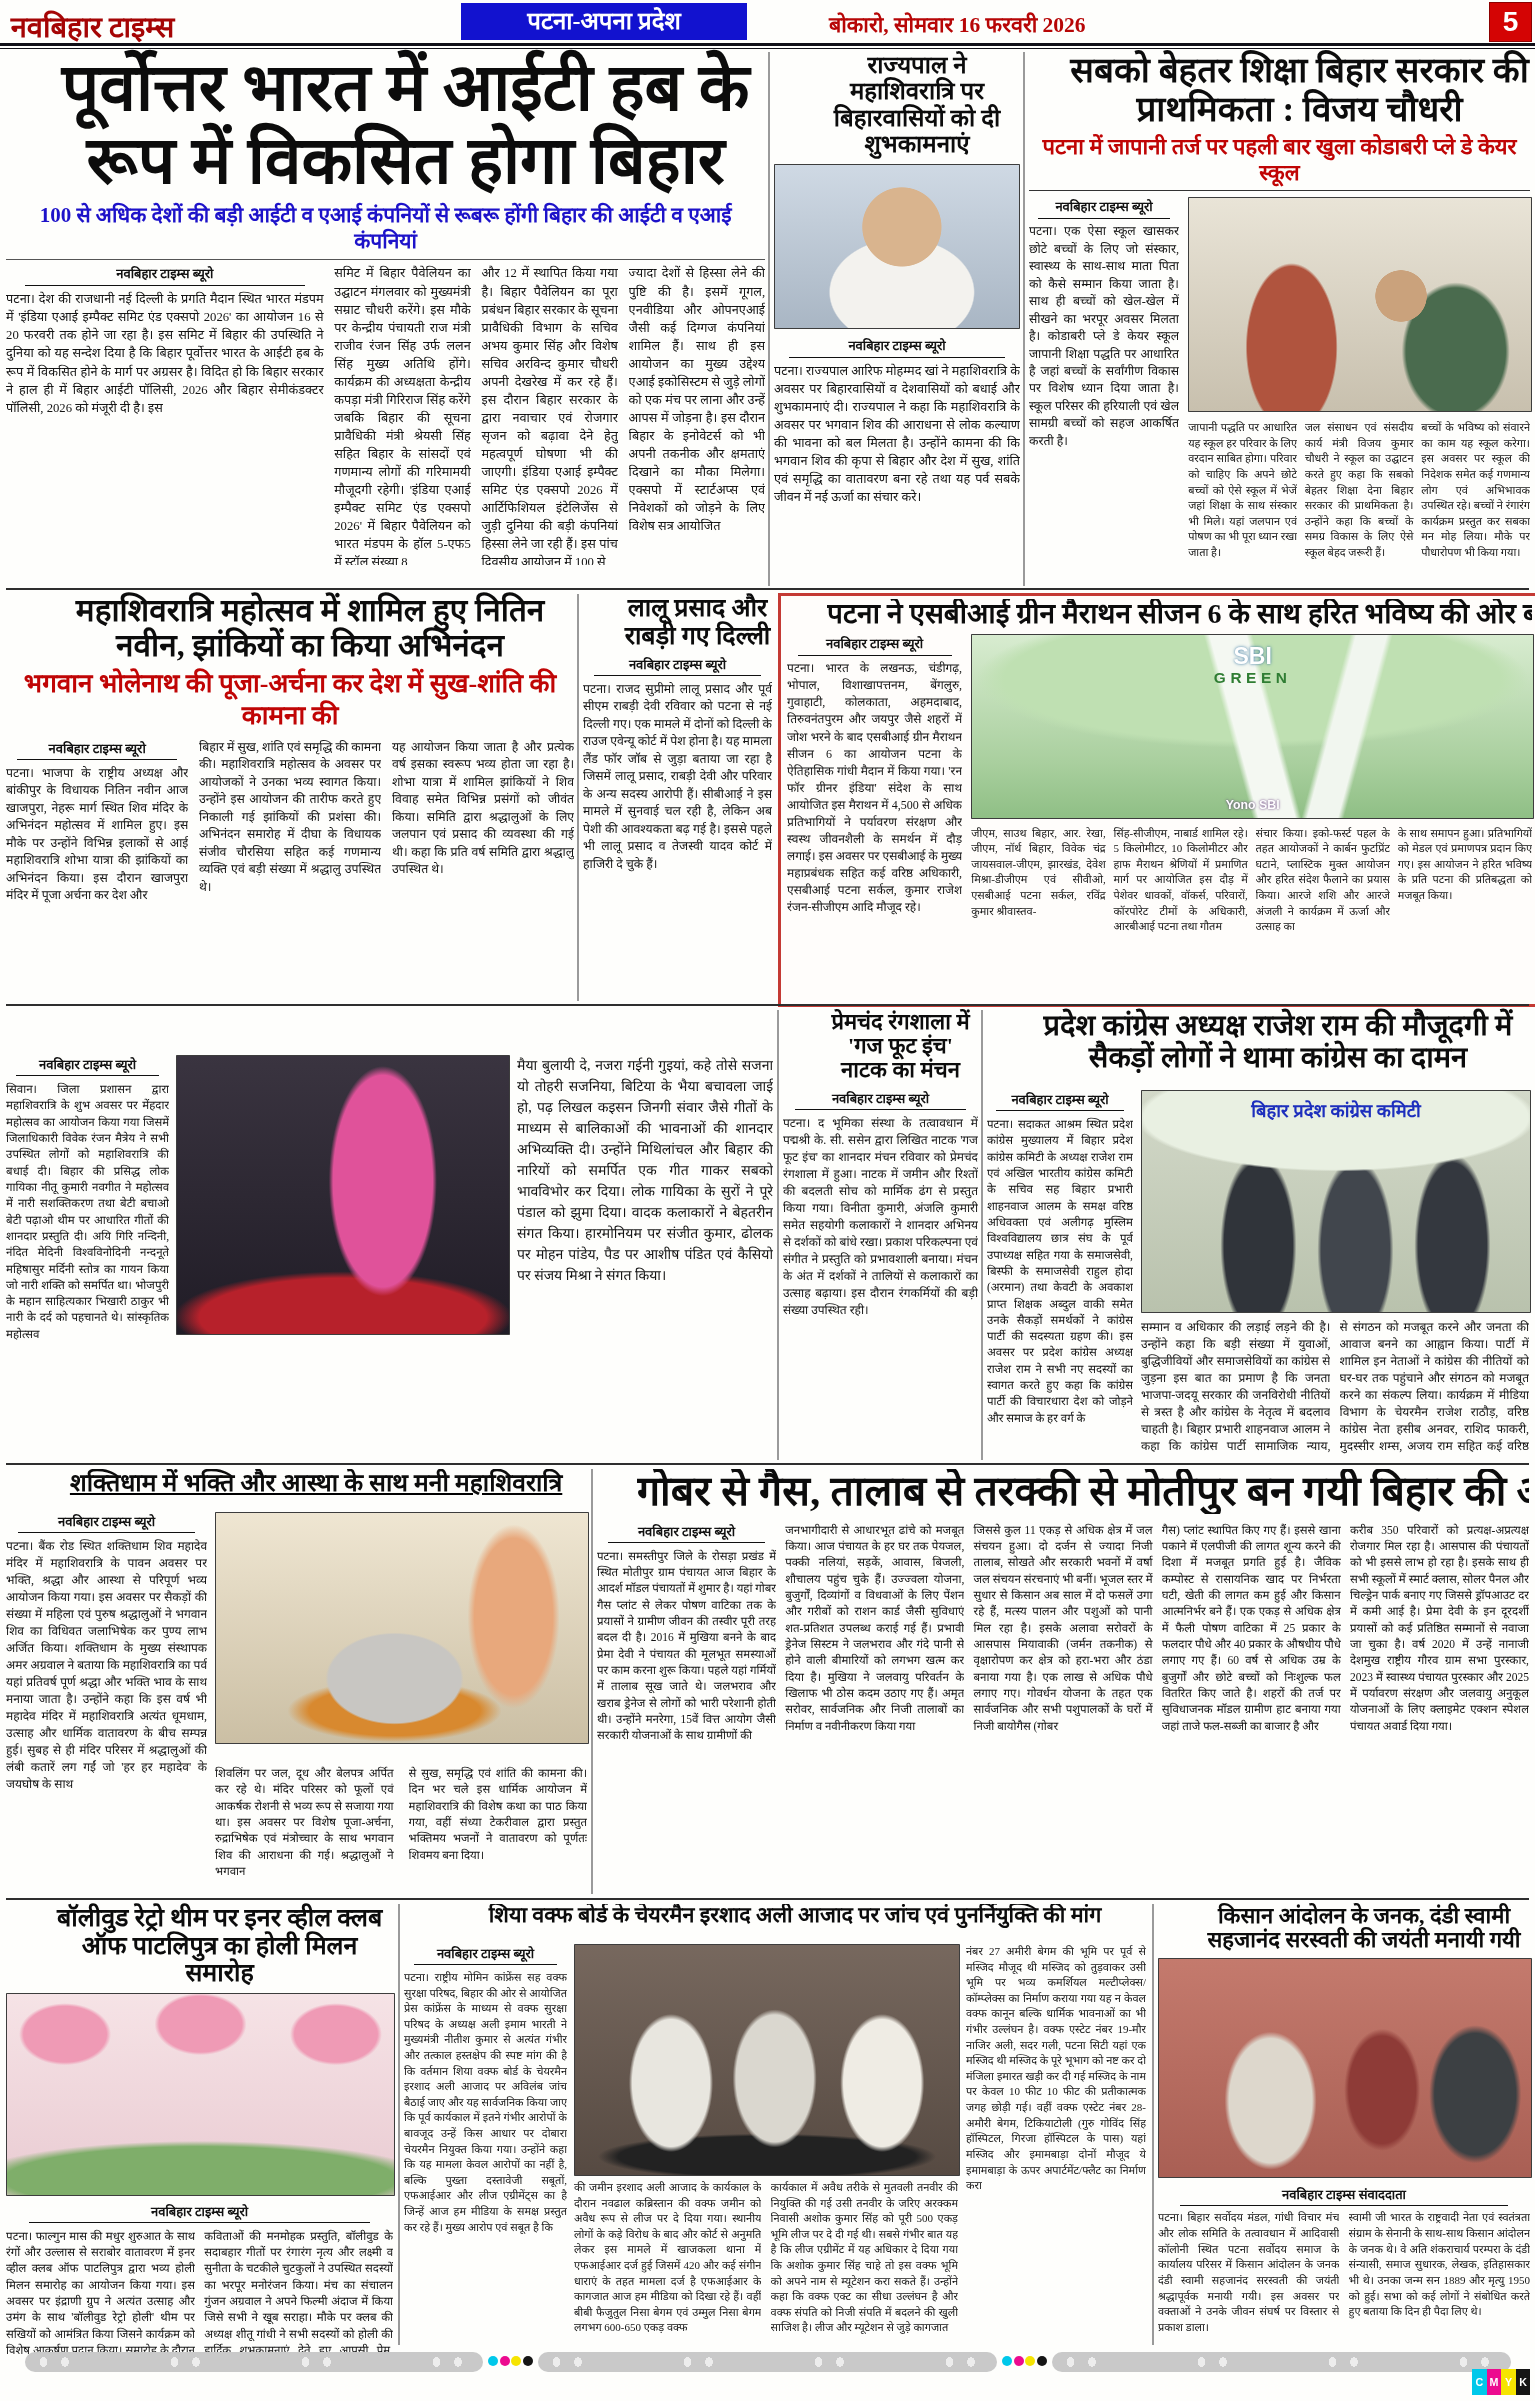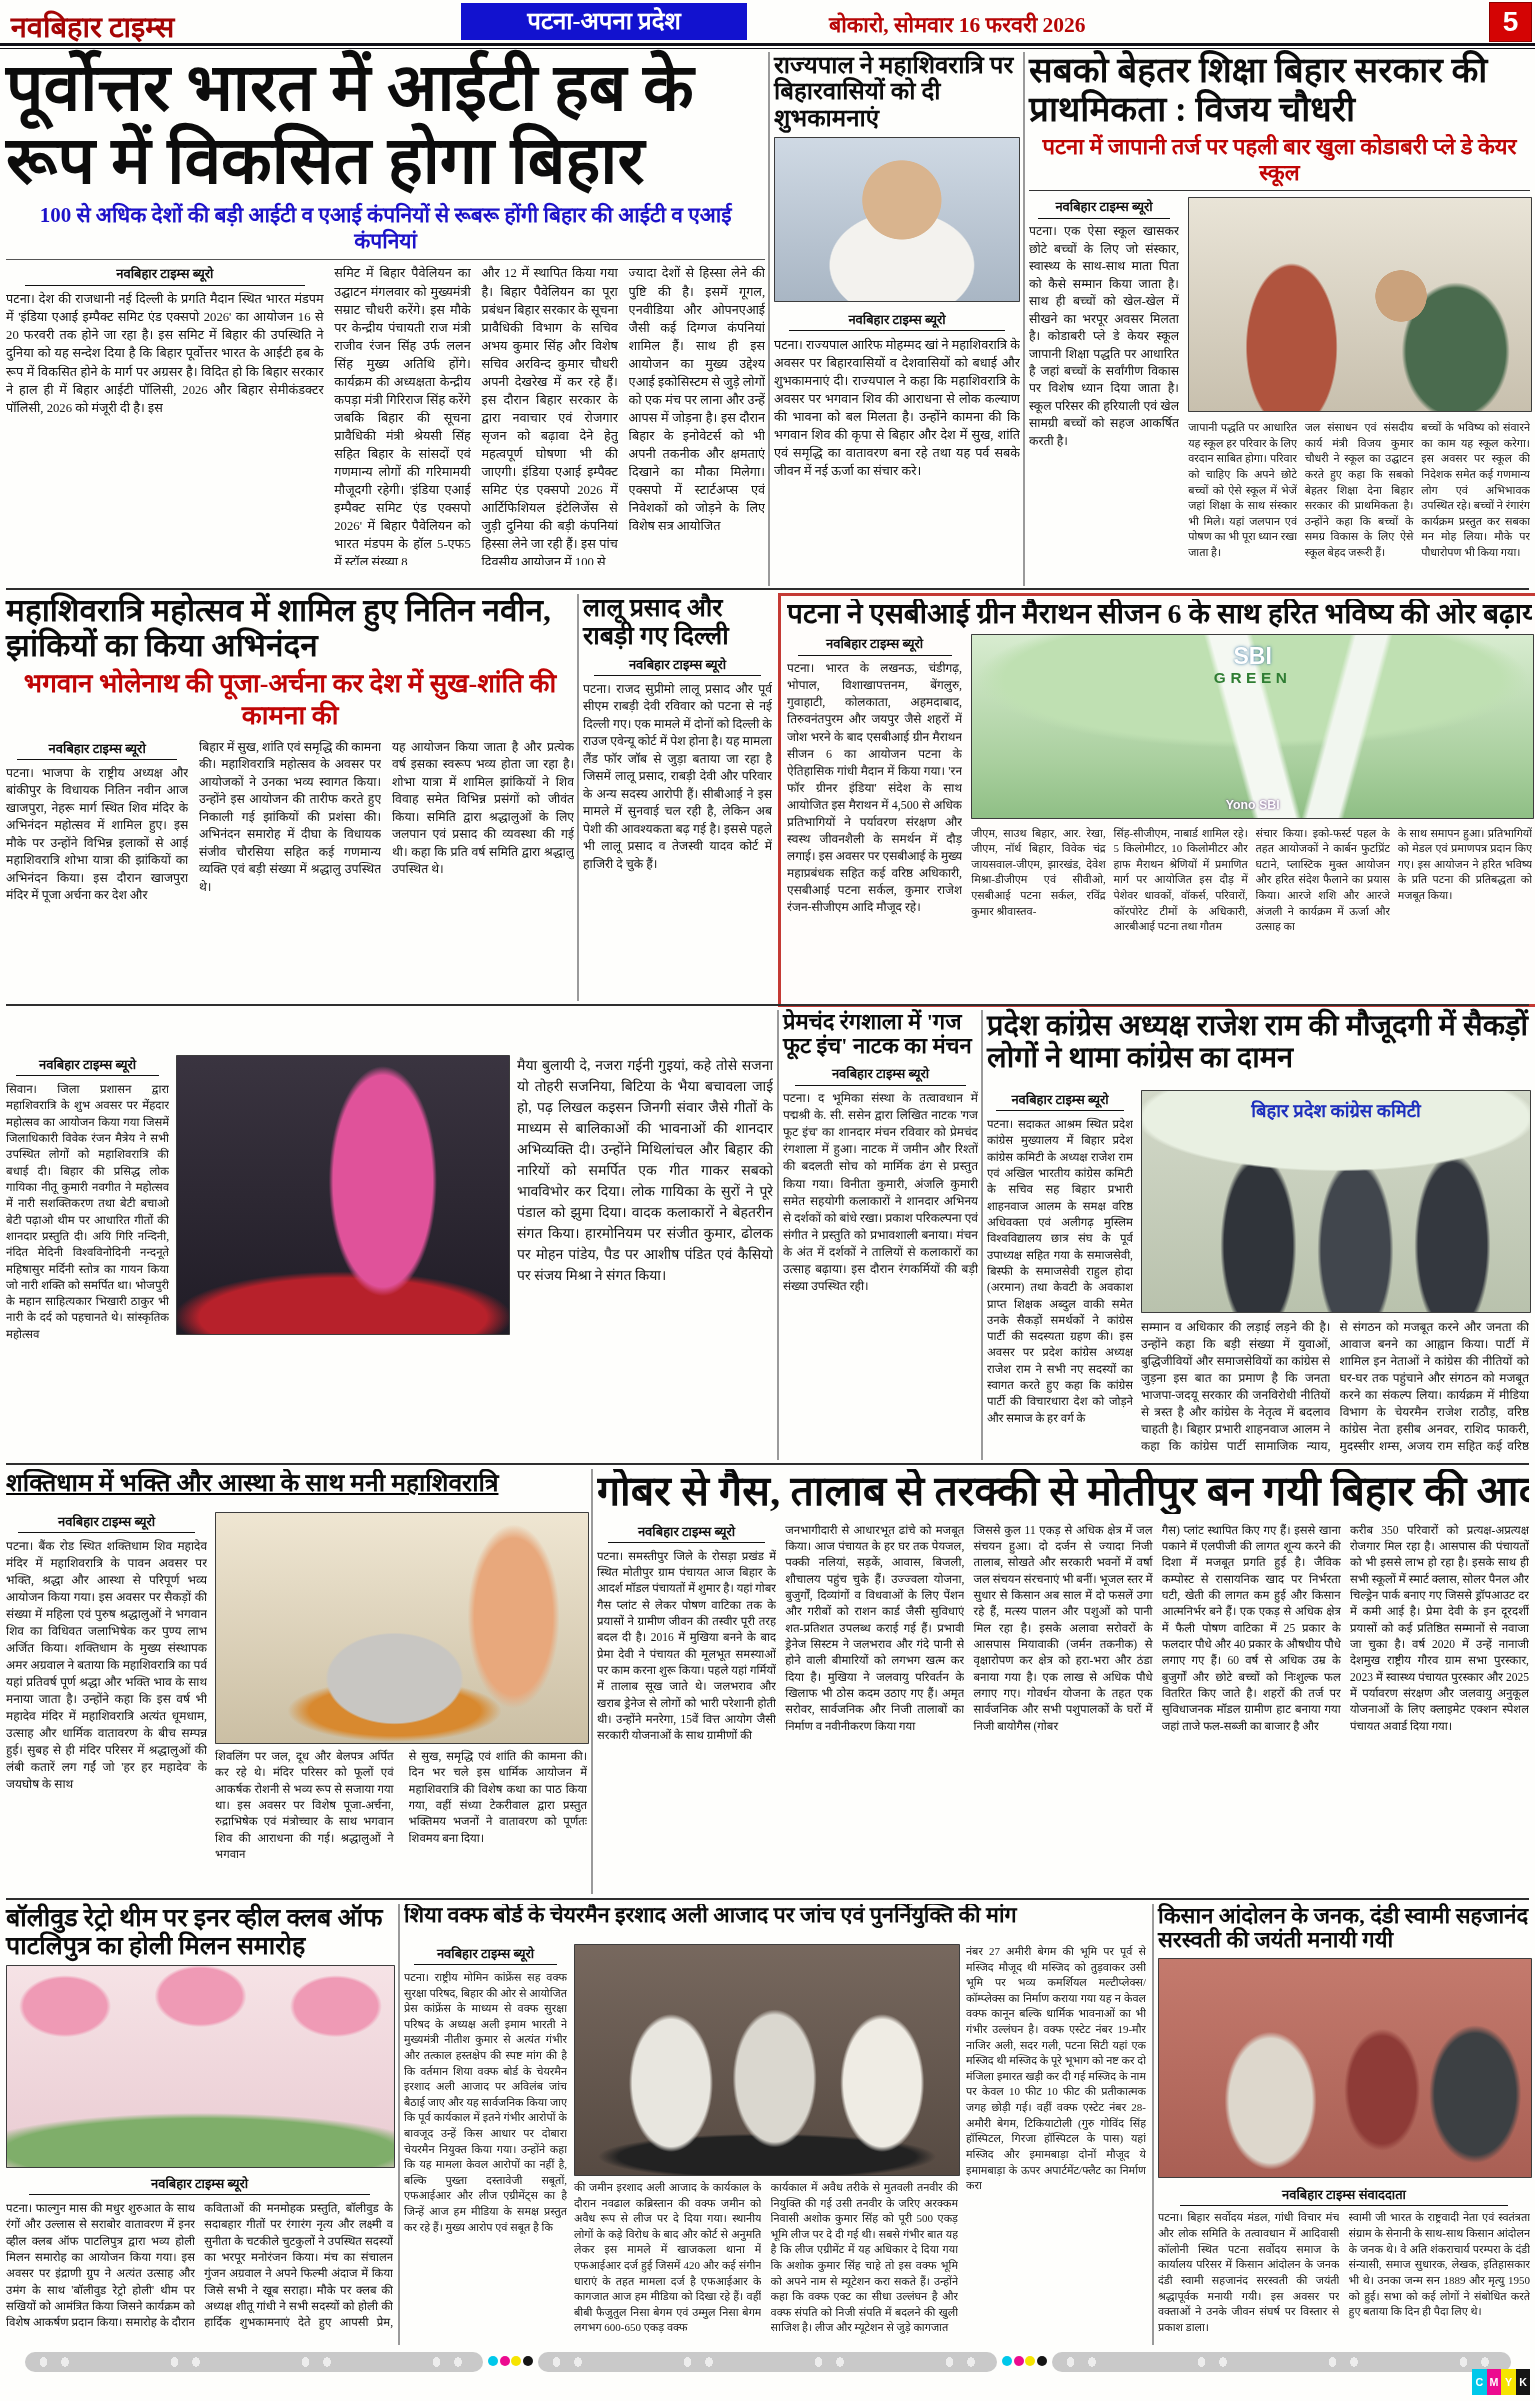--- a/index.html
+++ b/index.html
@@ -1,19 +1,19 @@
 <!DOCTYPE html>
 <html style="font-size:12.3px"><head>
 <meta charset="utf-8">
 <style>
   html,body{margin:0;padding:0;background:#ffffff;}
   #page{position:relative;width:1535px;height:2401px;background:#fefefc;overflow:hidden;
         font-family:"Liberation Serif",serif;}
   .article{position:absolute;}
-  .hl{font-family:"Liberation Serif",serif;font-weight:700;text-align:left;line-height:1.1;color:#0c0c0c;}
+  .hl{font-family:"Liberation Serif",serif;font-weight:700;text-align:center;line-height:1.1;color:#0c0c0c;margin-left:40px;}
   .sub{font-weight:700;text-align:center;line-height:1.22;font-family:"Liberation Serif",serif;}
   .blue{color:#1d12c9}
   .red{color:#c00505}
   .byline{font-weight:700;text-align:center;font-size:13px;color:#111;border-bottom:1.5px solid #111;
           padding-bottom:2.3px;margin:0 auto 4.6px auto;max-width:88%;font-family:"Liberation Serif",serif;}
   .bt{font-size:12.7px;line-height:1.42;text-align:justify;color:#141414;overflow:hidden;
       font-family:"Liberation Serif",serif;}
   .cols{display:flex;gap:10.7px;overflow:hidden;}
   .col{flex:1 1 0;overflow:hidden;}
   .vr{position:absolute;width:1.5px;background:#9a9a9a;}
@@ -224,21 +224,21 @@
 
   <div class="hrule" style="left:6.1px;top:1463px;width:1523px;"></div>
 
   <section class="article" style="left:6.1px;top:1469px;width:580px;height:424px;text-decoration:underline;">
     <div class="hl" style="font-size:24.6px;white-space:nowrap;overflow:hidden;">शक्तिधाम में भक्ति और आस्था के साथ मनी महाशिवरात्रि</div>
     <div style="position:absolute;left:0;top:43px;width:201px;">
       <div class="byline">नवबिहार टाइम्स ब्यूरो</div>
       <div class="bt" style="font-size:12px;height:345px;">पटना। बैंक रोड स्थित शक्तिधाम शिव महादेव मंदिर में महाशिवरात्रि के पावन अवसर पर भक्ति, श्रद्धा और आस्था से परिपूर्ण भव्य आयोजन किया गया। इस अवसर पर सैकड़ों की संख्या में महिला एवं पुरुष श्रद्धालुओं ने भगवान शिव का विधिवत जलाभिषेक कर पुण्य लाभ अर्जित किया। शक्तिधाम के मुख्य संस्थापक अमर अग्रवाल ने बताया कि महाशिवरात्रि का पर्व यहां प्रतिवर्ष पूर्ण श्रद्धा और भक्ति भाव के साथ मनाया जाता है। उन्होंने कहा कि इस वर्ष भी महादेव मंदिर में महाशिवरात्रि अत्यंत धूमधाम, उत्साह और धार्मिक वातावरण के बीच सम्पन्न हुई। सुबह से ही मंदिर परिसर में श्रद्धालुओं की लंबी कतारें लग गईं जो 'हर हर महादेव' के जयघोष के साथ</div>
     </div>
     <div class="photo ph-temple" style="position:absolute;left:209px;top:43px;width:372px;height:230px;"></div>
-    <div class="cols" style="position:absolute;left:209px;top:279px;width:372px;height:143px;gap:15px;">
+    <div class="cols" style="position:absolute;left:209px;top:296px;width:372px;height:143px;gap:15px;">
       <div class="col bt" style="font-size:11.5px;">शिवलिंग पर जल, दूध और बेलपत्र अर्पित कर रहे थे। मंदिर परिसर को फूलों एवं आकर्षक रोशनी से भव्य रूप से सजाया गया था। इस अवसर पर विशेष पूजा-अर्चना, रुद्राभिषेक एवं मंत्रोच्चार के साथ भगवान शिव की आराधना की गई। श्रद्धालुओं ने भगवान</div>
       <div class="col bt" style="font-size:11.5px;">से सुख, समृद्धि एवं शांति की कामना की। दिन भर चले इस धार्मिक आयोजन में महाशिवरात्रि की विशेष कथा का पाठ किया गया, वहीं संध्या टेकरीवाल द्वारा प्रस्तुत भक्तिमय भजनों ने वातावरण को पूर्णतः शिवमय बना दिया।</div>
     </div>
   </section>
 
   <div class="vr" style="left:591px;top:1469px;height:425px;"></div>
 
   <section class="article" style="left:597px;top:1469px;width:932px;height:424px;">
     <div class="hl" style="font-size:41px;white-space:nowrap;overflow:hidden;">गोबर से गैस, तालाब से तरक्की से मोतीपुर बन गयी बिहार की आदर्श पंचायत</div>
     <div class="cols" style="margin-top:7.7px;height:373px;gap:9.2px;">

